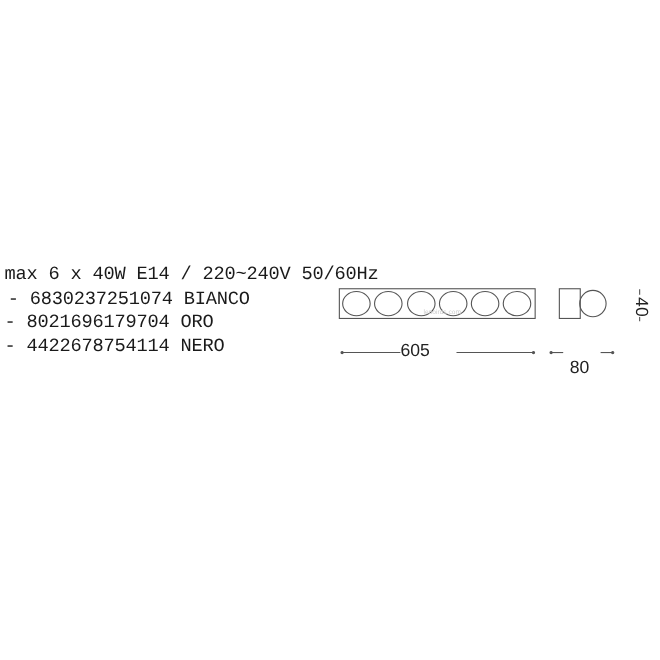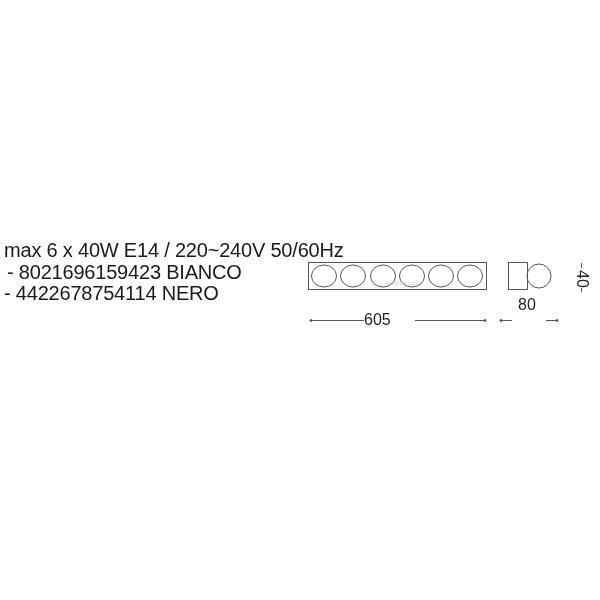--- a/index.html
+++ b/index.html
@@ -1,29 +1,30 @@
 <!DOCTYPE html>
 <html><head>
   <meta charset="utf-8">
   <style>
     html, body { margin: 0; padding: 0; background: #ffffff; }
     body { width: 600px; height: 600px; position: relative; overflow: hidden;
            font-family: "Liberation Sans", "DejaVu Sans", sans-serif; color: #1a1a1a; }
-    .specs { position: absolute; left: 4px; top: 240px; font-size: 20px; line-height: 21.5px; letter-spacing: -0.2px; }
+    .specs { position: absolute; left: 4px; top: 240px; font-size: 17px; line-height: 21.5px; letter-spacing: -0.2px; font-family: Liberation Mono, monospace; }
     .specs div { white-space: nowrap; }
     .specs .indent { padding-left: 3px; }
     svg.diagram { position: absolute; left: 0; top: 0; }
     .dim-label { position: absolute; font-size: 16px; color: #222; background: #fff; }
   </style>
 </head>
 <body>
 
 <div class="specs">
   <div>max 6 x 40W E14 / 220~240V 50/60Hz</div>
-  <div class="indent">- 8021696159423 BIANCO</div>
+  <div class="indent">- 6830237251074 BIANCO</div>
+  <div>- 8021696179704 ORO</div>
   <div>- 4422678754114 NERO</div>
 </div>
 
 <svg class="diagram" width="600" height="600" viewBox="0 0 600 600">
 
   <g fill="none" stroke="#555" stroke-width="1">
     <rect x="308.5" y="262.5" width="178" height="27"></rect>
     <ellipse cx="324" cy="276" rx="12.5" ry="11"></ellipse>
     <ellipse cx="353" cy="276" rx="12.5" ry="11"></ellipse>
     <ellipse cx="383" cy="276" rx="12.5" ry="11"></ellipse>
@@ -52,14 +53,14 @@
     <circle cx="557" cy="320.5" r="1" fill="#555"></circle>
   </g>
 
   <g stroke="#555" stroke-width="1">
     <line x1="581.5" y1="263" x2="581.5" y2="268"></line>
     <line x1="581.5" y1="287" x2="581.5" y2="292"></line>
   </g>
 </svg>
 
 <div class="dim-label" style="left:364px; top:311px;">605</div>
-<div class="dim-label" style="left:518px; top:296px;">80</div>
+<div class="dim-label" style="left:518px; top:326px;">80</div>
 <div class="dim-label" style="left:573px; top:270px; transform: rotate(90deg); transform-origin: center;">40</div>
 
 </body></html>

